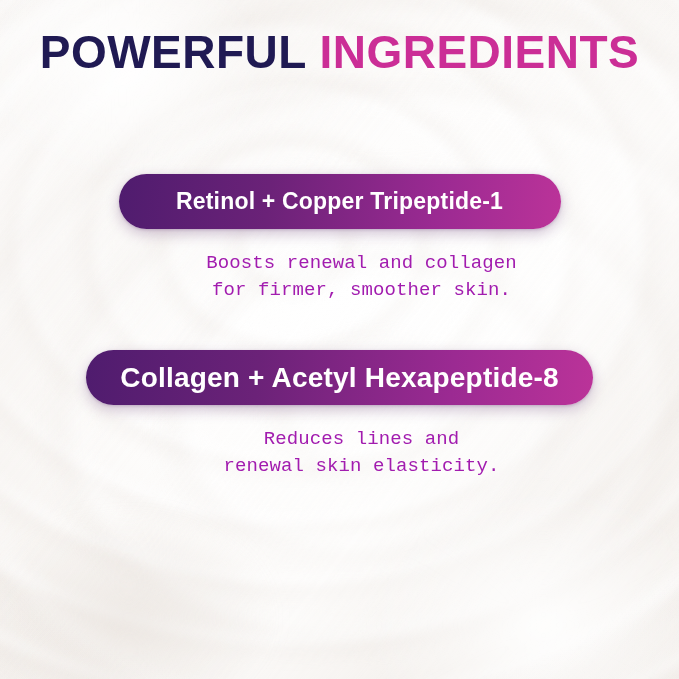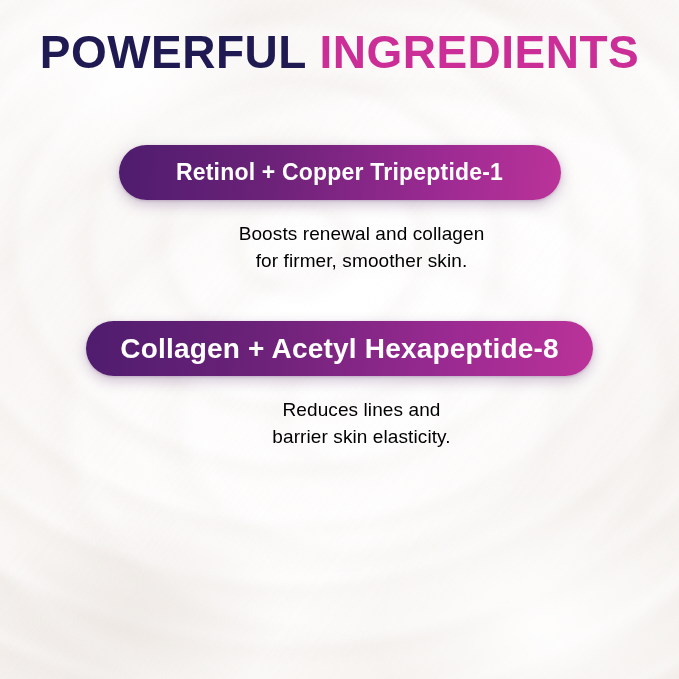--- a/index.html
+++ b/index.html
@@ -116,20 +116,21 @@
     background: radial-gradient(130% 110% at 50% 45%, rgba(255,255,255,0) 52%, rgba(226,219,213,0.38) 100%);
   }
 
   
   .content {
     position: absolute;
     inset: 0;
     display: flex;
     flex-direction: column;
     align-items: center;
+    gap: 29px;
   }
 
   .headline {
     margin-top: 28px;
     font-family: "Liberation Sans", sans-serif;
     font-weight: bold;
     font-size: 46px;
     letter-spacing: 0.5px;
     line-height: 1.05;
     white-space: nowrap;
@@ -184,22 +185,22 @@
       0 1px 3px rgba(80, 30, 95, 0.20);
   }
 
   .pill-1 { min-width: 374px; }
   .pill-2 { min-width: 419px; font-size: 28px; }
   .pill-3 { min-width: 383px; }
 
   .desc {
     margin-top: 21px;
     text-align: center;
-    color: #000000;
-    font-family: Liberation Sans, sans-serif;
+    color: #a21caf;
+    font-family: Liberation Mono, monospace;
     font-weight: normal;
     font-size: 19px;
     line-height: 1.42;
     letter-spacing: 0.1px;
     white-space: pre-line;
     user-select: none;
     margin-left: 44px;
   }
 </style>
 </head>
@@ -226,19 +227,19 @@
 
       <div class="block">
         <div class="pill pill-1">Retinol + Copper Tripeptide-1</div>
         <div class="desc">Boosts renewal and collagen
 for firmer, smoother skin.</div>
       </div>
 
       <div class="block">
         <div class="pill pill-2">Collagen + Acetyl Hexapeptide-8</div>
         <div class="desc">Reduces lines and
-barrier skin elasticity.</div>
+renewal skin elasticity.</div>
       </div>
 
 
     </div>
   </div>
 </div>
 
 </body></html>

